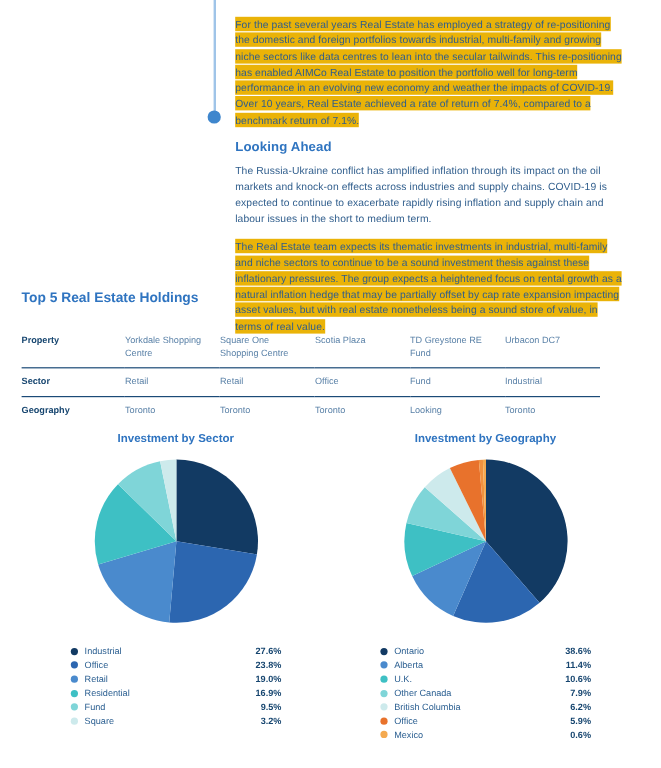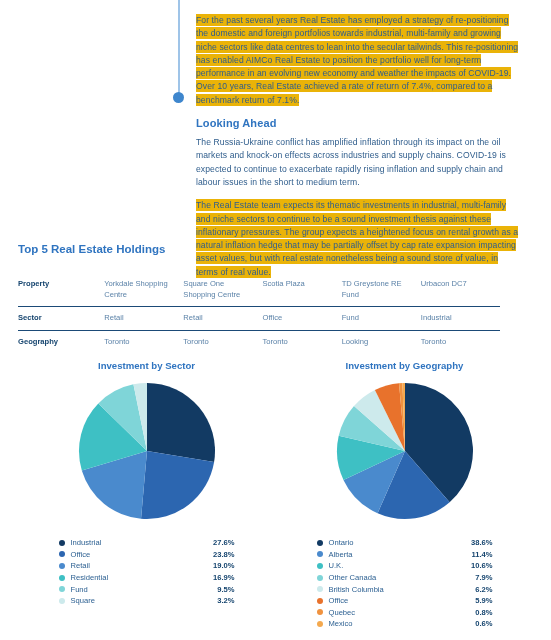--- a/index.html
+++ b/index.html
@@ -306,25 +306,20 @@
             <span class="legend-dot" style="background: rgb(205, 234, 236);"></span>
             <span class="legend-label">British Columbia</span>
             <span class="legend-val">6.2%</span>
           </div>
           <div class="legend-row">
             <span class="legend-dot" style="background: rgb(232, 114, 44);"></span>
             <span class="legend-label">Office</span>
             <span class="legend-val">5.9%</span>
           </div>
           <div class="legend-row">
-            <span class="legend-dot" style="background: rgb(240, 146, 63);"></span>
-            <span class="legend-label">Quebec</span>
-            <span class="legend-val">0.8%</span>
-          </div>
-          <div class="legend-row">
             <span class="legend-dot" style="background: rgb(244, 169, 79);"></span>
             <span class="legend-label">Mexico</span>
             <span class="legend-val">0.6%</span>
           </div>
         </div>
     </div>
 
   </div>
 </div>
 

